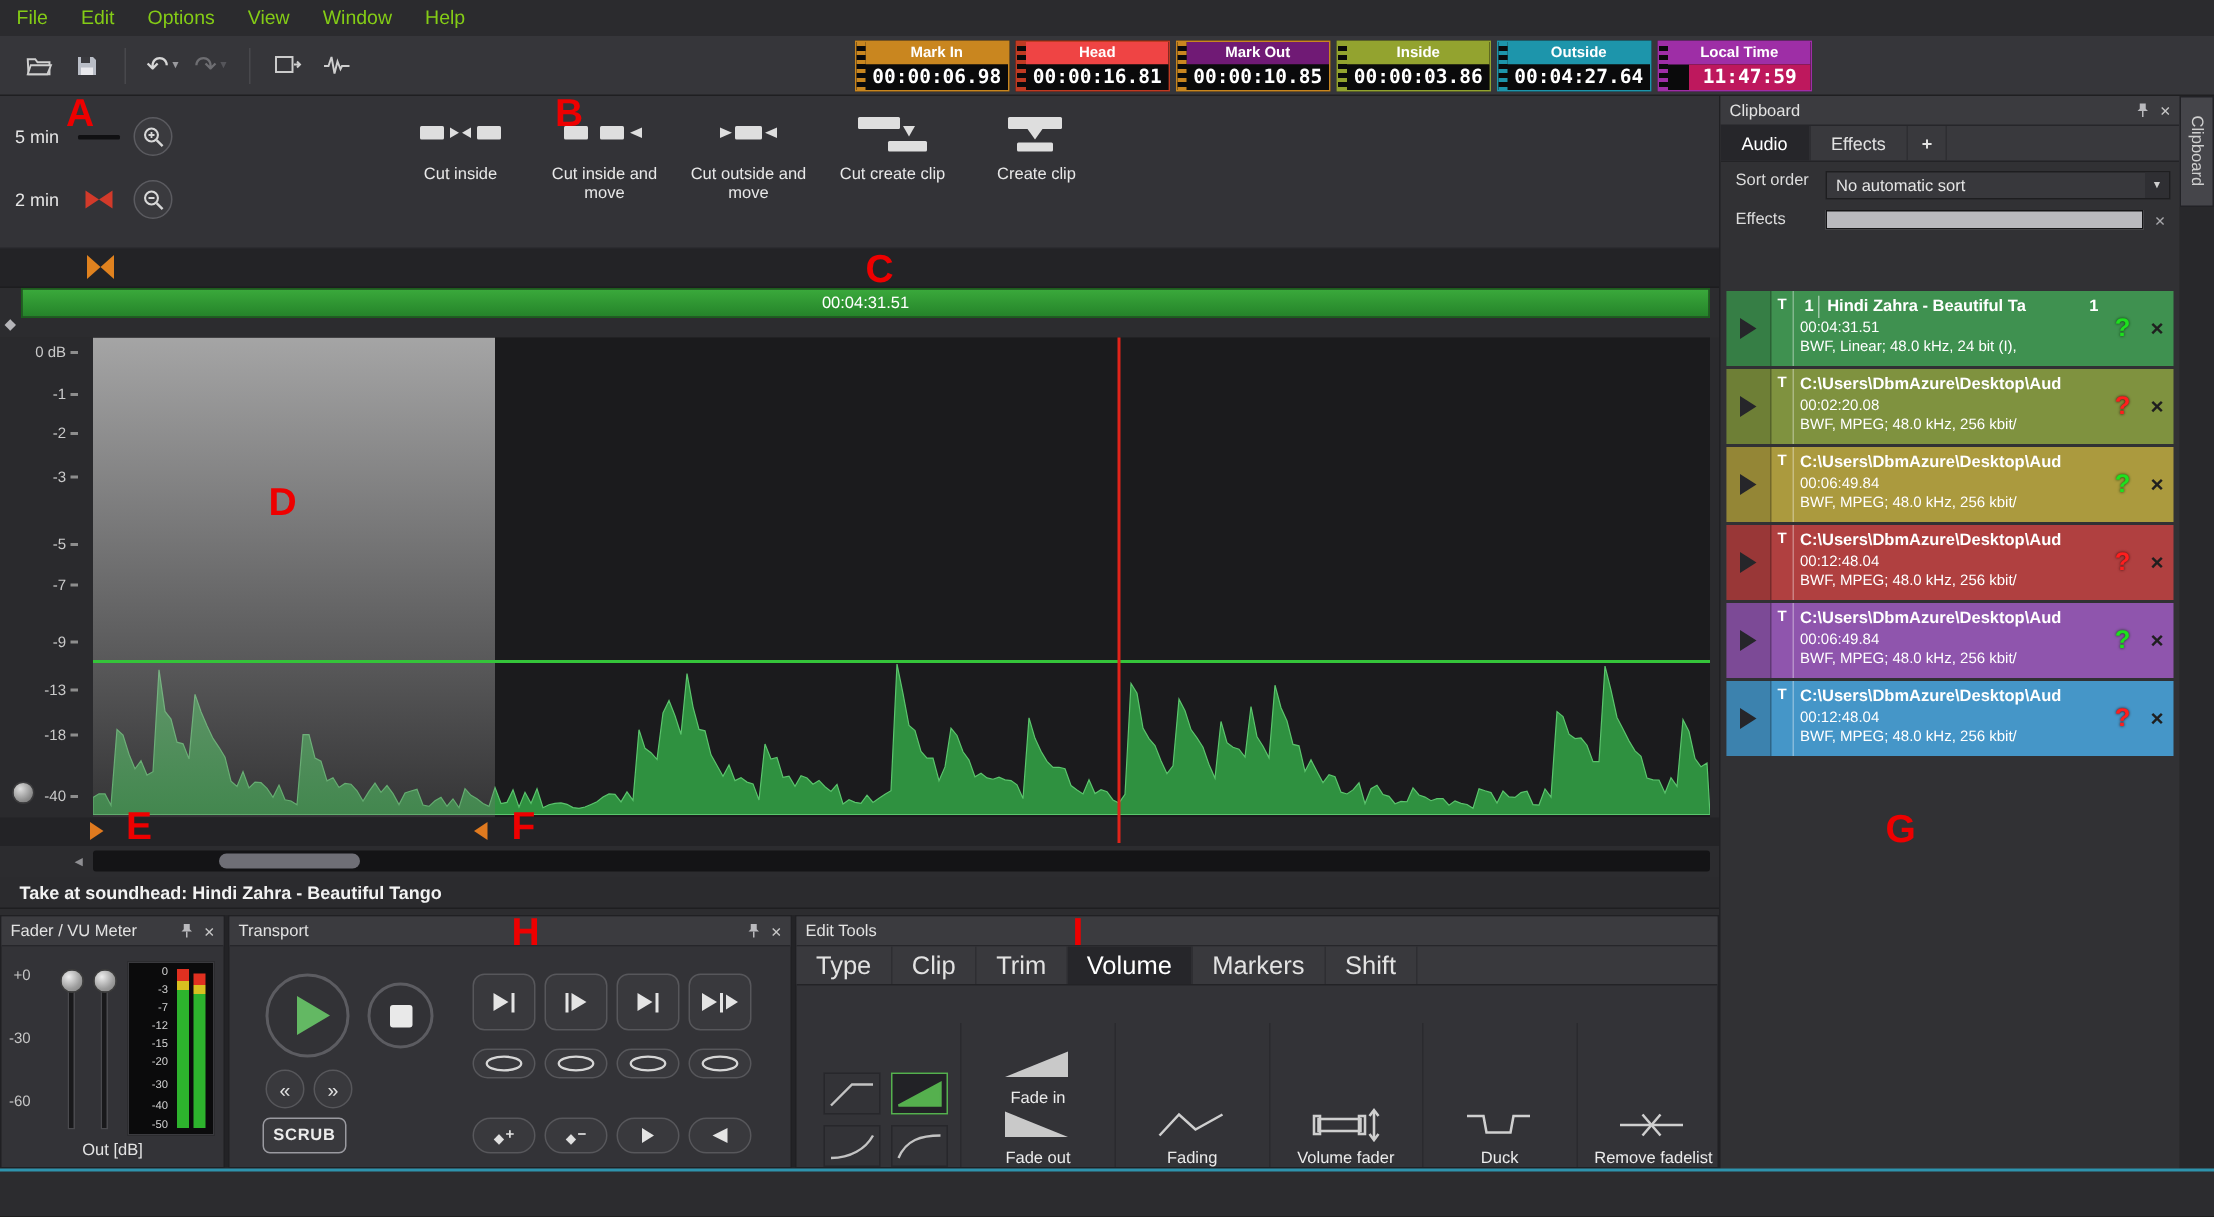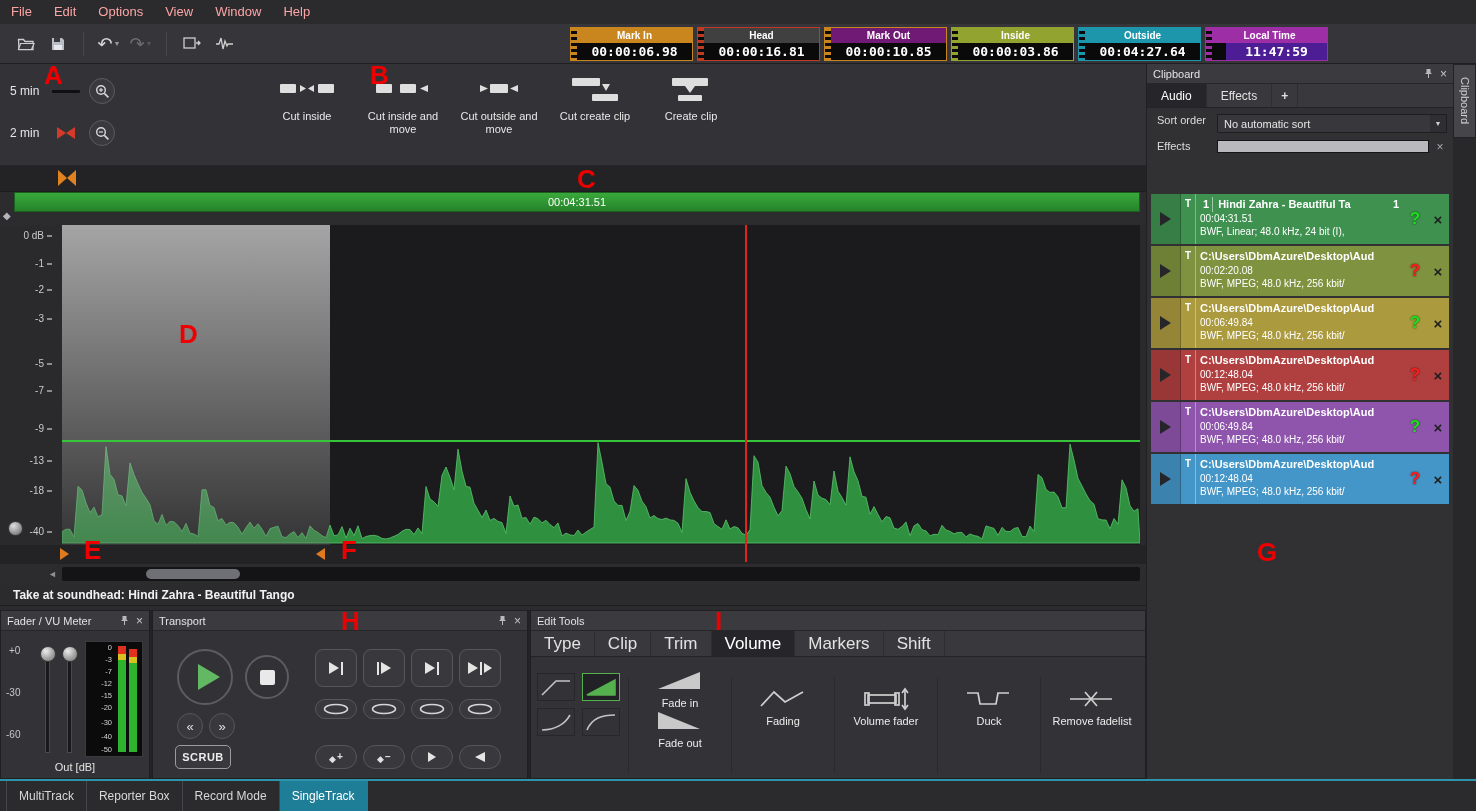--- a/index.html
+++ b/index.html
@@ -1,33 +1,33 @@
 <!DOCTYPE html>
 <html><head>
 <meta charset="utf-8">
 <style>
   *{margin:0;padding:0;box-sizing:border-box;}
   html,body{background:#151515;}
   button{font-family:inherit;cursor:pointer;background:none;border:none;color:inherit;}
   #app{position:relative;width:1476px;height:811px;background:#2c2c2f;font-family:"Liberation Sans",sans-serif;color:#ddd;overflow:hidden;}
 
   
-  .menubar{position:absolute;top:0;left:0;width:100%;height:24px;background:#2b2b2e;display:flex;align-items:center;font-size:13px;color:#fca5a5;z-index:10;}
+  .menubar{position:absolute;top:0;left:0;width:100%;height:24px;background:#2b2b2e;display:flex;align-items:center;font-size:13px;color:#84cc16;z-index:10;}
   .menu-item{padding:0 11px;line-height:24px;}
 
   
   .toolbar{position:absolute;top:24px;left:0;width:100%;height:40px;background:#36363a;border-bottom:1px solid #1f1f21;}
   .tb-icons{position:absolute;left:10px;top:0;height:100%;display:flex;align-items:center;}
   .tb-btn{width:32px;height:30px;display:flex;align-items:center;justify-content:center;color:#d6d6d6;font-size:18px;}
   .tb-btn.dim{color:#6e6e72;}
   .caret{font-size:7px;color:#9a9a9e;margin-left:1px;}
   .caret.dim{color:#55555a;}
   .tb-sep{width:1px;height:24px;background:#48484c;margin:0 9px;}
   .time-displays{position:absolute;left:570px;top:3px;display:flex;gap:4px;}
-  .time-display{width:123px;height:34px;background:#0a0a0b;border:1px solid #555;position:relative;overflow:hidden;}
+  .time-display{width:103px;height:34px;background:#0a0a0b;border:1px solid #555;position:relative;overflow:hidden;}
   .td-stripe{position:absolute;left:0;top:0;bottom:0;width:6px;}
   .td-label{margin-left:6px;height:15px;font-size:10px;font-weight:bold;color:#fff;text-align:center;line-height:15px;}
   .td-value{margin-left:6px;height:17px;text-align:center;font-family:"DejaVu Sans Mono",monospace;font-weight:bold;font-size:13px;color:#fff;line-height:17px;background:#0a0a0b;}
 
   
   .editor{position:absolute;top:64px;left:0;width:1146px;height:546px;background:#2c2c2f;}
   .editor>div{position:absolute;left:0;width:100%;}
   .tool-strip{top:0;height:102px;background:#333337;border-bottom:1px solid #26262a;}
   .zoom-block{position:absolute;left:0;top:0;width:160px;height:100%;}
   .zoom-row{position:absolute;left:10px;display:flex;align-items:center;}
@@ -112,21 +112,21 @@
   .t-rew.bk::before{content:"«";} .t-rew.fw::before{content:"»";}
   .t-scrub{position:absolute;left:22px;top:134px;width:56px;height:24px;background:#39393d;border:1px solid #9a9aa0;border-radius:5px;font-size:11px;font-weight:bold;color:#ececec;letter-spacing:.5px;}
   .t-oval{position:absolute;top:134px;width:42px;height:24px;background:#39393d;border:1px solid #57575b;border-radius:12px;display:flex;align-items:center;justify-content:center;gap:1px;color:#e0e0e0;}
   .dia::before{content:"◆";font-size:9px;}
   .sign{font-size:10px;font-weight:bold;line-height:1;}
 
   .edit-panel{left:530px;width:616px;}
   .et-tabs{display:flex;height:26px;background:#39393d;border-bottom:1px solid #232326;}
   .et-tab{padding:0 13px;line-height:26px;font-size:17px;color:#e2e2e2;border-right:1px solid #2e2e32;}
   .et-tab.active{background:#26262a;color:#fff;}
-  .et-body{position:absolute;top:44px;left:0;right:0;bottom:0;display:flex;align-items:flex-start;padding:14px 0 0 6px;}
+  .et-body{position:absolute;top:44px;left:0;right:0;bottom:0;display:flex;align-items:flex-end;padding:14px 0 0 18px;}
   .shape-grid{display:grid;grid-template-columns:38px 38px;grid-gap:7px;margin-top:4px;}
   .shape-btn{width:38px;height:28px;background:#333337;border:1px solid #27272b;display:flex;align-items:center;justify-content:center;}
   .shape-btn svg{width:34px;height:24px;}
   .shape-btn svg *{stroke:#c3c3c3;stroke-width:1.6;fill:none;}
   .shape-btn.active{background:#222226;border-color:#55b04e;}
   .shape-btn.active svg polygon{fill:#55b04e;stroke:#55b04e;}
   .vsep{width:1px;background:#2a2a2e;margin:8px 8px 0 8px;height:96px;}
   .et-btn{display:flex;flex-direction:column;align-items:center;gap:4px;color:#ececec;font-size:11px;width:86px;}
   .et-btn.solo{margin-top:18px;}
   .et-btn svg.big{width:48px;height:24px;}
@@ -233,42 +233,42 @@
       </button>
     </div>
     <div class="time-displays">
       <div class="time-display" style="border-color: rgb(201, 134, 31);">
           <span class="td-stripe" style="background: repeating-linear-gradient(rgb(201, 134, 31) 0px, rgb(201, 134, 31) 3px, rgb(10, 10, 11) 3px, rgb(10, 10, 11) 6px);"></span>
           <div class="td-label" style="background: rgb(201, 134, 31);">Mark In</div>
           <div class="td-value">00:00:06.98</div>
         </div>
       <div class="time-display" style="border-color: rgb(192, 58, 34);">
           <span class="td-stripe" style="background: repeating-linear-gradient(rgb(192, 58, 34) 0px, rgb(192, 58, 34) 3px, rgb(10, 10, 11) 3px, rgb(10, 10, 11) 6px);"></span>
-          <div class="td-label" style="background: #404040;">Head</div>
+          <div class="td-label" style="background: #ef4444;">Head</div>
           <div class="td-value">00:00:16.81</div>
         </div>
       <div class="time-display" style="border-color: rgb(201, 134, 31);">
           <span class="td-stripe" style="background: repeating-linear-gradient(rgb(201, 134, 31) 0px, rgb(201, 134, 31) 3px, rgb(10, 10, 11) 3px, rgb(10, 10, 11) 6px);"></span>
           <div class="td-label" style="background: #701a75;">Mark Out</div>
           <div class="td-value">00:00:10.85</div>
         </div>
       <div class="time-display" style="border-color: rgb(147, 163, 47);">
           <span class="td-stripe" style="background: repeating-linear-gradient(rgb(147, 163, 47) 0px, rgb(147, 163, 47) 3px, rgb(10, 10, 11) 3px, rgb(10, 10, 11) 6px);"></span>
           <div class="td-label" style="background: rgb(147, 163, 47);">Inside</div>
           <div class="td-value">00:00:03.86</div>
         </div>
       <div class="time-display" style="border-color: rgb(29, 149, 171);">
           <span class="td-stripe" style="background: repeating-linear-gradient(rgb(29, 149, 171) 0px, rgb(29, 149, 171) 3px, rgb(10, 10, 11) 3px, rgb(10, 10, 11) 6px);"></span>
           <div class="td-label" style="background: rgb(29, 149, 171);">Outside</div>
           <div class="td-value">00:04:27.64</div>
         </div>
       <div class="time-display" style="border-color: rgb(158, 46, 166);">
           <span class="td-stripe" style="background: repeating-linear-gradient(rgb(158, 46, 166) 0px, rgb(158, 46, 166) 3px, rgb(10, 10, 11) 3px, rgb(10, 10, 11) 6px);"></span>
           <div class="td-label" style="background: rgb(158, 46, 166);">Local Time</div>
-          <div class="td-value" style="background: #4c1d95; margin-left: 20px;">11:47:59</div>
+          <div class="td-value" style="background: #be185d; margin-left: 20px;">11:47:59</div>
         </div>
     </div>
   </div>
 
   <div class="editor">
     <div class="tool-strip">
       <div class="zoom-block">
         <div class="zoom-row r1">
           <span class="zoom-label">5 min</span>
           <span class="zoom-line"></span>
@@ -724,26 +724,20 @@
       </div>
 
     </div>
   </div>
 
   <div class="side-strip">
     <div class="side-tab">Clipboard</div>
   </div>
 
   <div class="accent"></div>
-  <div class="tabbar">
-    <span class="bottom-tab">MultiTrack</span>
-    <span class="bottom-tab">Reporter Box</span>
-    <span class="bottom-tab">Record Mode</span>
-    <span class="bottom-tab active">SingleTrack</span>
-  </div>
 
   <span class="ann" style="left:44px;top:62px">A</span>
   <span class="ann" style="left:370px;top:62px">B</span>
   <span class="ann" style="left:577px;top:166px">C</span>
   <span class="ann" style="left:179px;top:321px">D</span>
   <span class="ann" style="left:84px;top:537px">E</span>
   <span class="ann" style="left:341px;top:537px">F</span>
   <span class="ann" style="left:1257px;top:539px">G</span>
   <span class="ann" style="left:341px;top:608px">H</span>
   <span class="ann" style="left:715px;top:608px">I</span>

